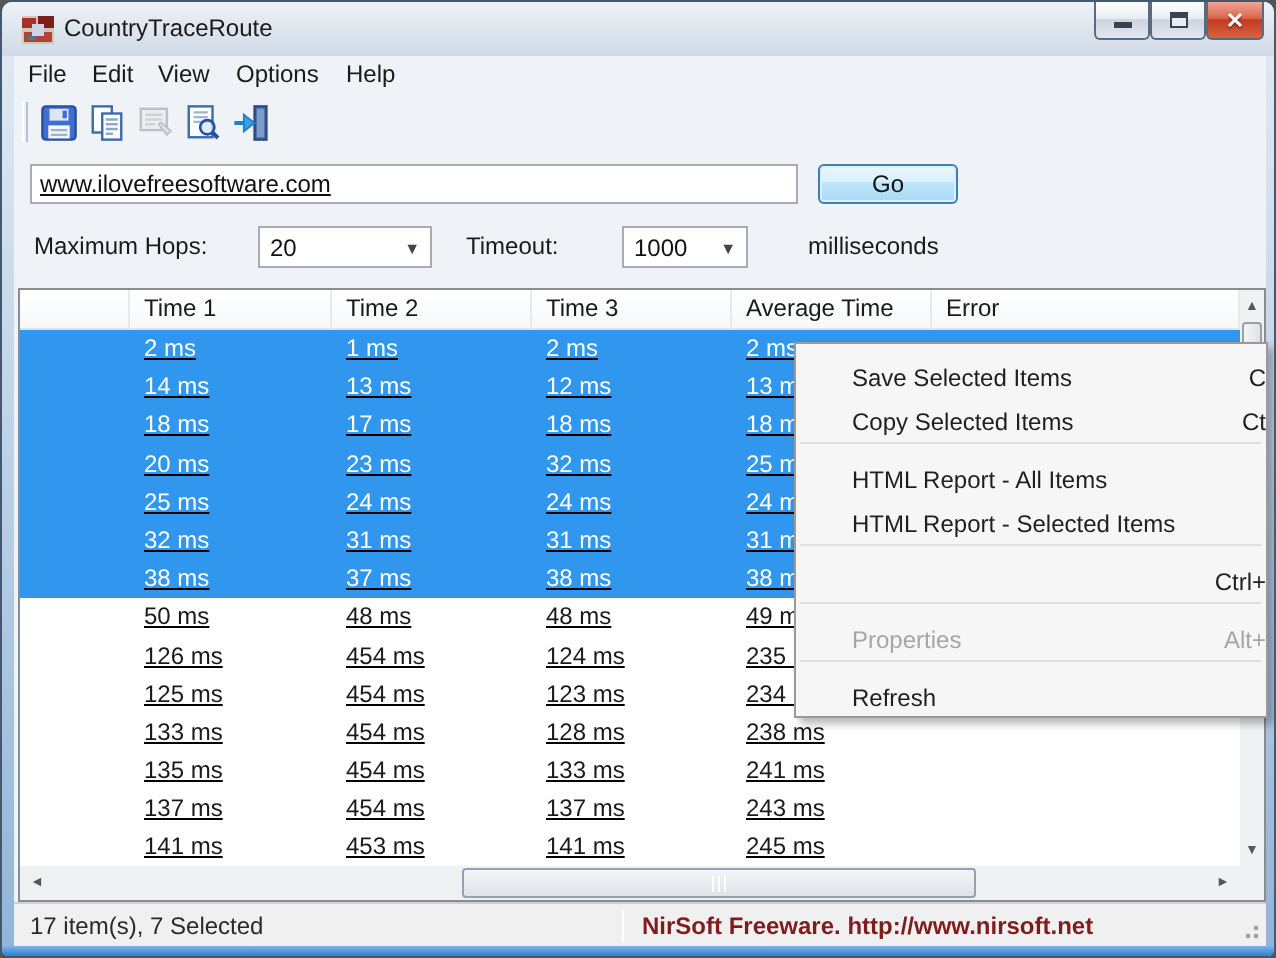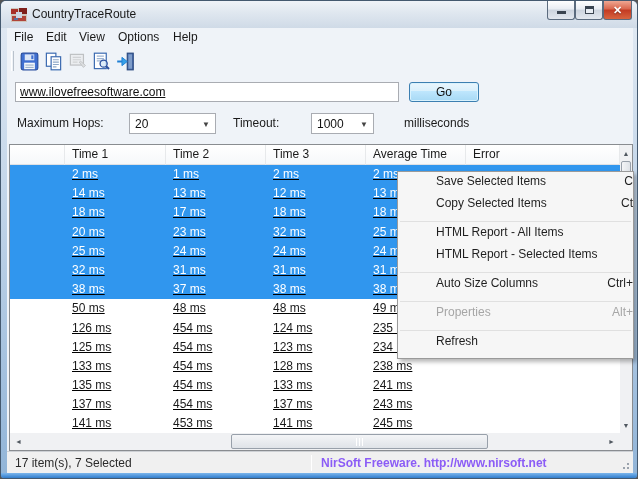--- a/index.html
+++ b/index.html
@@ -67,31 +67,31 @@
   .v-thumb{position:absolute;left:1px;top:16px;width:10px;height:16px;border:1px solid #98a0aa;border-radius:2px;
     background:linear-gradient(90deg,#f4f5f7,#dfe3e8);}
   .h-thumb{position:absolute;left:221px;top:1px;width:257px;height:15px;border:1px solid #98a0aa;border-radius:2px;
     background:linear-gradient(180deg,#f4f5f7,#dfe3e8);display:flex;align-items:center;justify-content:center;gap:2px;}
   .h-thumb i{display:block;width:1px;height:8px;background:#8e98a2;border-right:1px solid #fff;}
   .sb-corner{position:absolute;left:610px;top:288px;width:12px;height:17px;background:#f0f1f3;}
 
   
   .ctx{left:396px;top:170px;width:237px;background:#f6f6f6;border:1px solid #9a9a9a;
     box-shadow:3px 3px 4px rgba(0,0,0,.28);padding:2px 0;z-index:50;overflow:hidden;}
-  .mi{height:22px;display:flex;align-items:flex-start;font-size:12px;color:#1f1f1f;padding-left:38px;white-space:nowrap;}
+  .mi{height:22px;display:flex;align-items:flex-end;font-size:12px;color:#1f1f1f;padding-left:28px;white-space:nowrap;}
   .mi .sc{margin-left:auto;padding-right:0;}
   .mi.disabled{color:#a6a6a6;}
   .msep{height:7px;position:relative;}
   .msep:before{content:"";position:absolute;left:2px;right:2px;top:3px;height:1px;background:#e0e0e0;}
 
   
   .statusbar{left:6px;top:450px;width:626px;height:22px;background:#f0f0f0;border-top:1px solid #cdd0d4;}
   .st-left{position:absolute;left:8px;top:4px;font-size:12px;color:#2a2a2a;}
   .st-sep{position:absolute;left:304px;top:3px;width:1px;height:16px;background:#cfcfcf;border-right:1px solid #fff;}
-  .st-right{position:absolute;left:314px;top:4px;font-size:12px;font-weight:bold;color:#8b5cf6;}
+  .st-right{position:absolute;left:314px;top:4px;font-size:12px;font-weight:bold;color:#7f1d1d;}
   .size-grip{position:absolute;right:3px;bottom:3px;width:10px;height:10px;
     background:
       radial-gradient(circle at 8px 8px,#9aa2ac 1px,transparent 1.4px),
       radial-gradient(circle at 8px 4px,#9aa2ac 1px,transparent 1.4px),
       radial-gradient(circle at 4px 8px,#9aa2ac 1px,transparent 1.4px);}
 </style>
 </head>
 <body>
 
 <div class="window">
@@ -346,21 +346,20 @@
       </div>
       <div class="msep"></div>
       <div class="mi">
         <span class="lbl">HTML Report - All Items</span>
       </div>
       <div class="mi">
         <span class="lbl">HTML Report - Selected Items</span>
       </div>
       <div class="msep"></div>
       <div class="mi">
-        <span class="lbl">Auto Size Columns</span>
         <span class="sc">Ctrl+</span>
       </div>
       <div class="msep"></div>
       <div class="mi disabled">
         <span class="lbl">Properties</span>
         <span class="sc">Alt+</span>
       </div>
       <div class="msep"></div>
       <div class="mi">
         <span class="lbl">Refresh</span>

